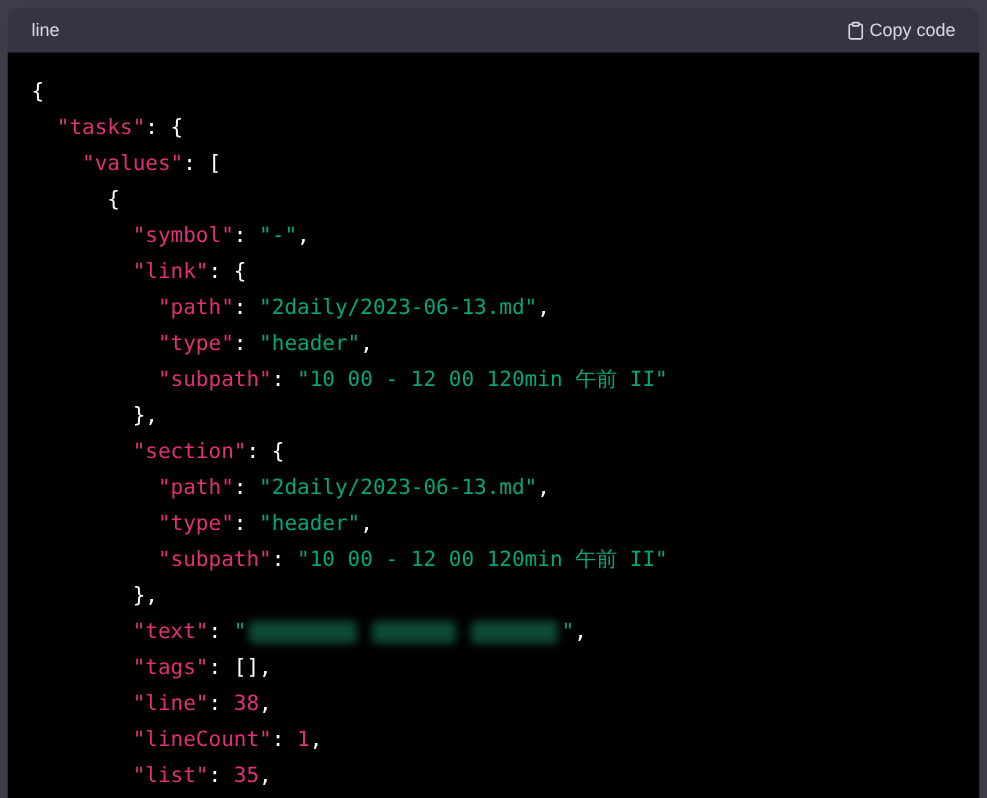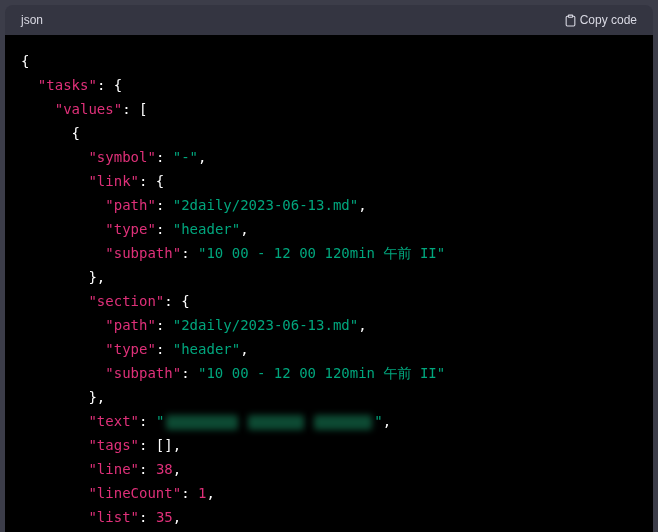--- a/index.html
+++ b/index.html
@@ -68,21 +68,21 @@
     border-radius:3px;
     background:var(--redacted);
     filter:blur(3px);
   }
 </style>
 </head>
 <body>
 
 <div class="code-block">
   <div class="code-header">
-    <span class="lang-label">json</span>
+    <span class="lang-label">line</span>
     <button class="copy-btn">
       <span>
         <svg width="13" height="15" viewBox="0 0 24 24" fill="none" stroke="#d9d9e3" stroke-width="2" stroke-linecap="round" stroke-linejoin="round">
           <path d="M16 4h2a2 2 0 0 1 2 2v14a2 2 0 0 1-2 2H6a2 2 0 0 1-2-2V6a2 2 0 0 1 2-2h2"></path>
           <rect x="8" y="2" width="8" height="4" rx="1" ry="1"></rect>
         </svg>
       </span>
       <span>Copy code</span>
     </button>
   </div>

